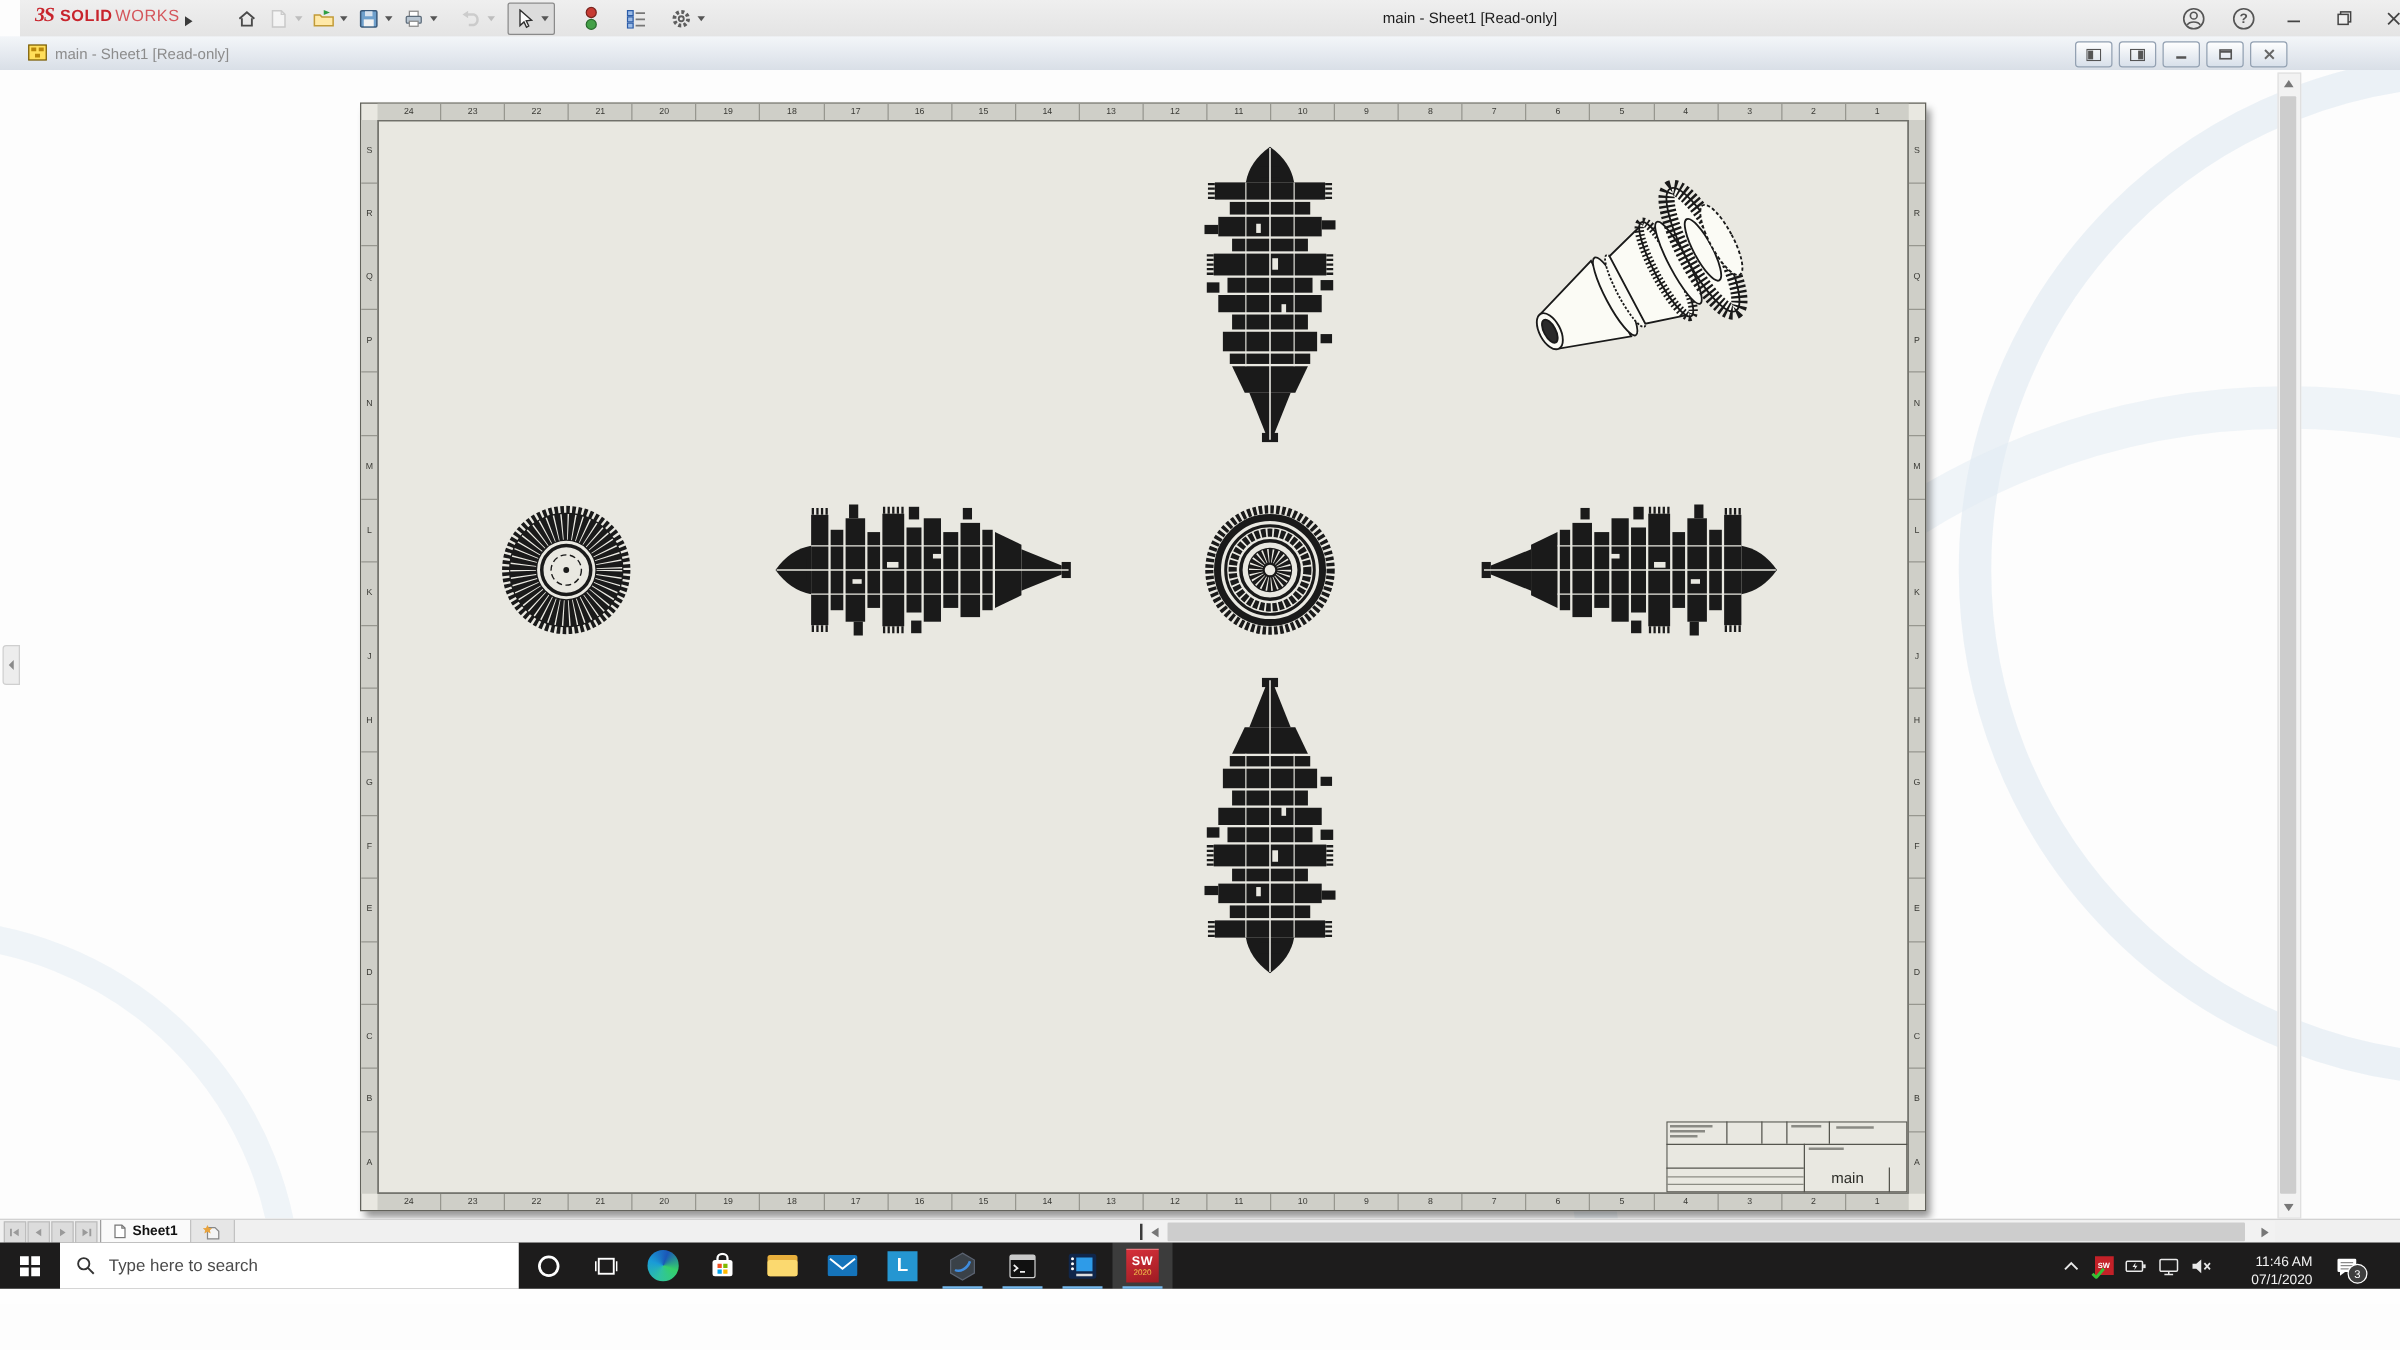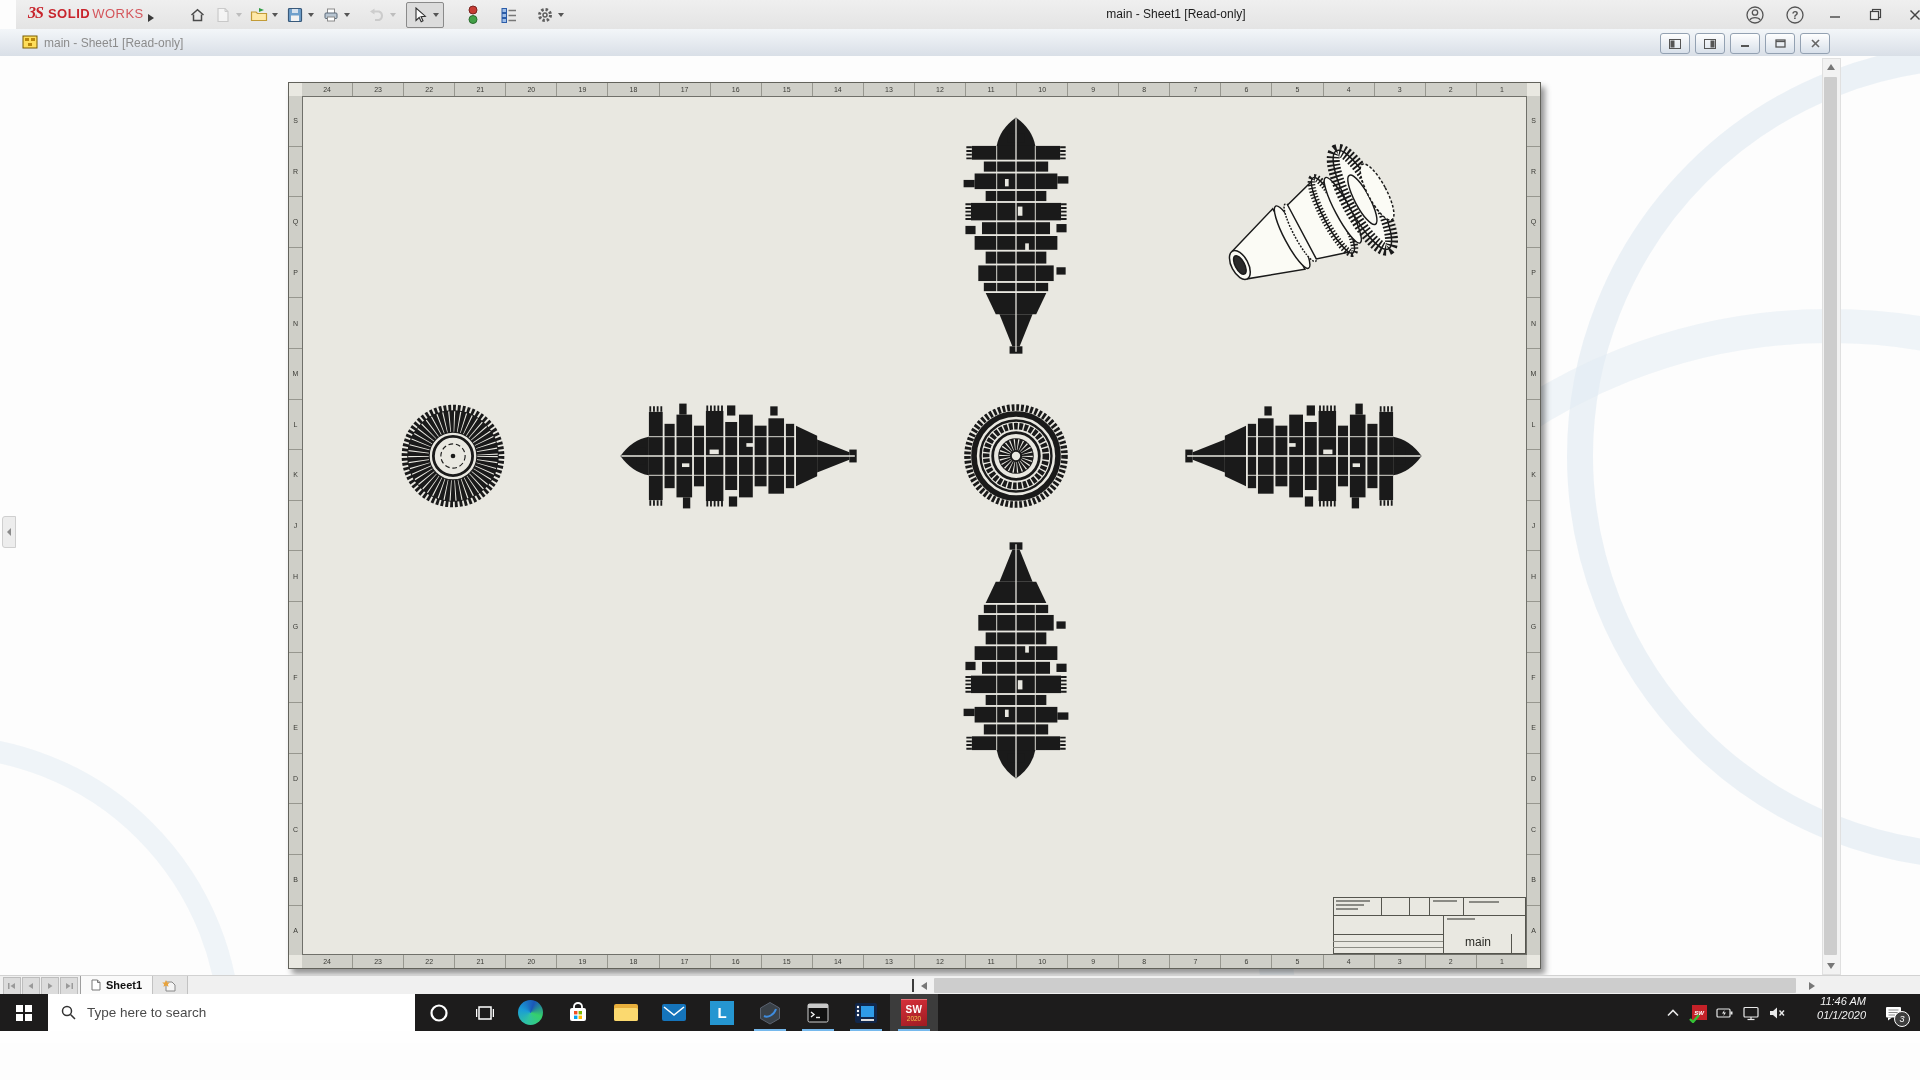--- a/index.html
+++ b/index.html
@@ -88,21 +88,21 @@
   .tb-cell{display:flex;align-items:center;justify-content:center;}
   #start-btn{width:48px;}
   .winlogo{display:grid;grid-template-columns:7px 7px;grid-template-rows:7px 7px;gap:2px;}
   .winlogo i{background:#FFF;}
   #search-box{width:354px;background:#FFFFFF;display:flex;align-items:center;gap:9px;padding-left:13px;}
   #search-input{border:none;outline:none;background:transparent;font:13.5px "Liberation Sans",sans-serif;color:#444;width:280px;}
   #search-input::placeholder{color:#4A4A4A;opacity:1;}
   .app-cell{width:48px;position:relative;}
   .app-cell.open::after{content:"";position:absolute;bottom:0;left:8px;width:32px;height:2px;background:#76B9ED;}
   .app-cell.active{background:rgba(255,255,255,.14);}
-  #tray{margin-left:auto;display:flex;align-items:flex-start;padding-right:4px;font-style:italic;}
+  #tray{margin-left:auto;display:flex;align-items:flex-end;padding-right:20px;}
   .tray-cell{width:26px;display:flex;align-items:center;justify-content:center;height:37px;}
   #clock{width:70px;text-align:right;font-size:11px;line-height:14px;color:#F2F2F2;padding:0 6px;}
   #notif{width:44px;position:relative;}
   #notif-badge{position:absolute;right:6px;bottom:4px;width:14px;height:14px;border-radius:50%;
                background:#3E3E3E;border:1px solid #FFF;color:#FFF;font-size:9px;line-height:14px;text-align:center;}
 
   .edge-circle{width:25px;height:25px;border-radius:50%;
                background:conic-gradient(from 200deg,#2FC3A2,#1A9BD7,#1B57B8,#35D06B,#2FC3A2);}
   .l-app{width:24px;height:24px;background:#2596D1;color:#FFF;font-weight:bold;font-size:15px;
          display:flex;align-items:center;justify-content:center;}
@@ -708,21 +708,21 @@
       </div>
       <div class="tray-cell">
         <svg width="17" height="14">
             <path d="M1,5 v4 h3 l4,3.5 V1.5 L4,5 Z" fill="#E8E8E8"></path>
             <line x1="10.5" y1="4.5" x2="15" y2="9.5" stroke="#E8E8E8" stroke-width="1.4"></line>
             <line x1="15" y1="4.5" x2="10.5" y2="9.5" stroke="#E8E8E8" stroke-width="1.4"></line>
           </svg>
       </div>
       <div id="clock">
         <div>11:46 AM</div>
-        <div>01/1/2020</div>
+        <div>07/1/2020</div>
       </div>
       <div class="tray-cell" id="notif">
         <svg width="18" height="16">
             <rect x="1" y="2" width="15" height="10.5" rx="1" fill="#FFF"></rect>
             <polygon points="3,12.5 3,15.5 7,12.5" fill="#FFF"></polygon>
             <line x1="3.5" y1="5" x2="13.5" y2="5" stroke="#8A8A8A"></line>
             <line x1="3.5" y1="7.5" x2="13.5" y2="7.5" stroke="#8A8A8A"></line>
             <line x1="3.5" y1="10" x2="10" y2="10" stroke="#8A8A8A"></line>
           </svg>
         <span id="notif-badge">3</span>

